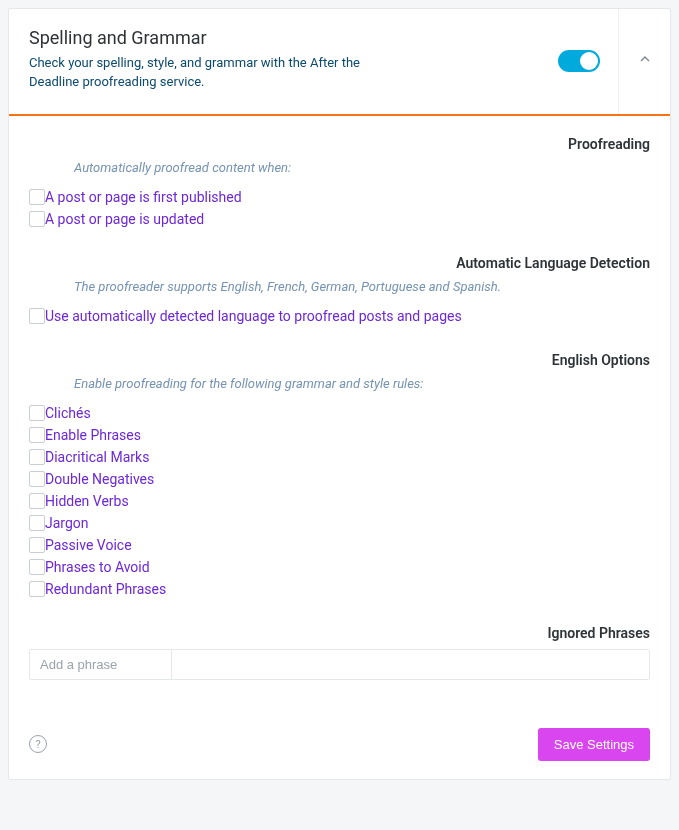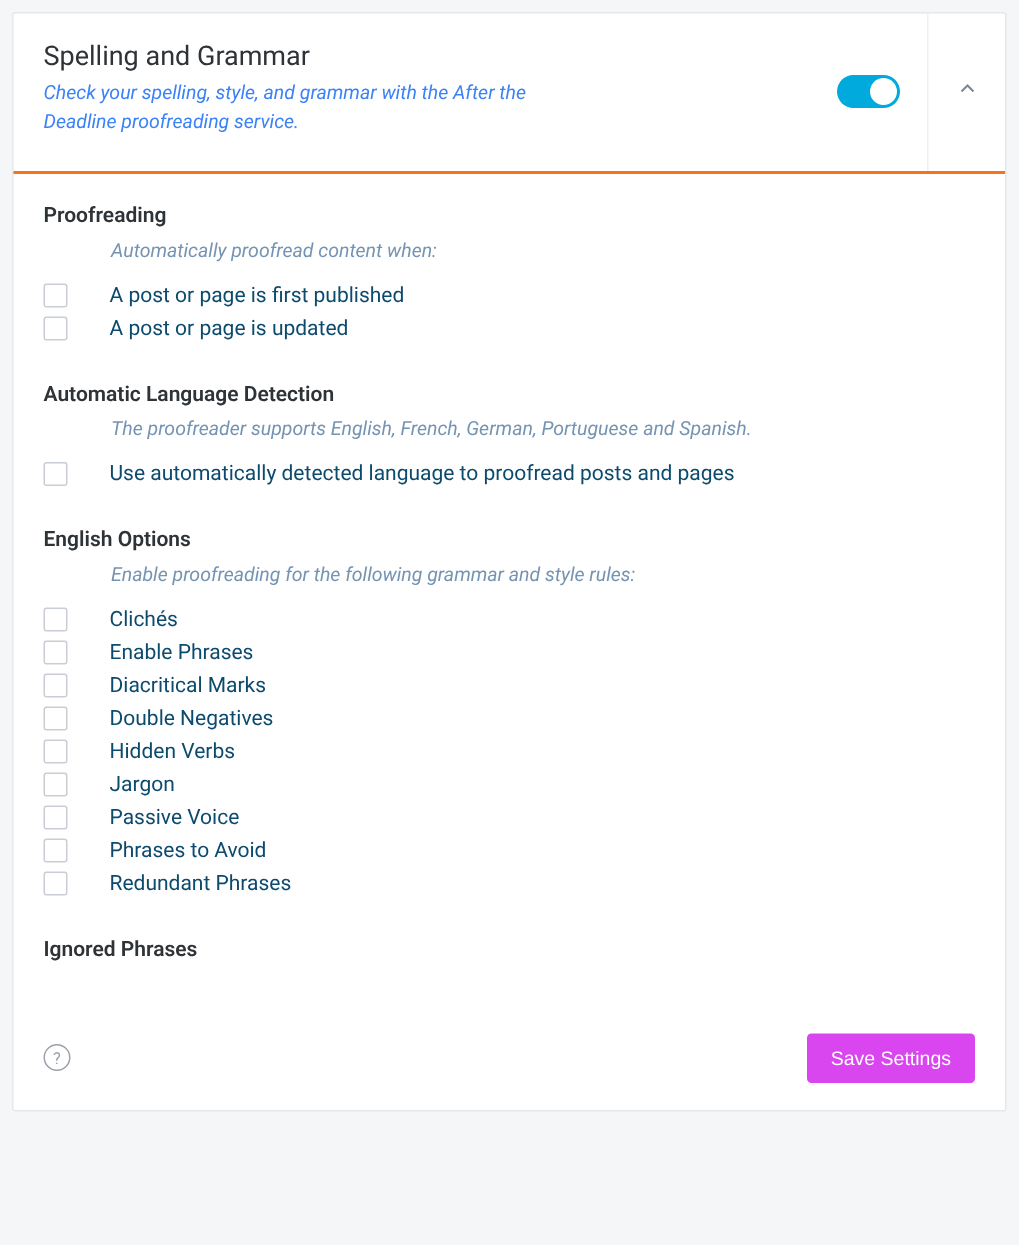--- a/index.html
+++ b/index.html
@@ -28,24 +28,23 @@
       padding: 18px 20px 22px 20px;
     }
     .panel-title {
       font-size: 18px;
       font-weight: 400;
       color: #2e3338;
       margin-bottom: 6px;
     }
     .panel-subtitle {
       font-size: 13px;
-      color: #3b82f6;
+      color: #0c4a6e;
       line-height: 1.45;
       max-width: 360px;
-      font-style: italic;
     }
     .panel-header-controls {
       display: flex;
       align-items: center;
       align-self: stretch;
     }
     .toggle-wrap {
       display: flex;
       align-items: center;
       padding: 0 18px;
@@ -89,35 +88,36 @@
       padding: 20px 20px 8px 20px;
     }
     .section {
       margin-bottom: 28px;
     }
     .section-heading {
       font-size: 14px;
       font-weight: 600;
       color: #2e3338;
       margin-bottom: 8px;
+      text-align: right;
     }
     .section-note {
       font-size: 13px;
       font-style: italic;
       color: #7593b2;
       margin-bottom: 14px;
       margin-left: 45px;
     }
     .checkbox-row {
       display: flex;
       align-items: center;
-      gap: 28px;
+      gap: 0;
       margin-bottom: 6px;
       font-size: 14px;
-      color: #0c4a6e;
+      color: #6d28d9;
       cursor: pointer;
     }
     .checkbox {
       width: 16px;
       height: 16px;
       border: 1px solid #c9ced4;
       border-radius: 2px;
       flex-shrink: 0;
       background: #fff;
     }
@@ -255,20 +255,24 @@
         <span>Phrases to Avoid</span>
       </label>
       <label class="checkbox-row">
         <span class="checkbox"></span>
         <span>Redundant Phrases</span>
       </label>
     </div>
 
     <div class="section" style="">
       <div class="section-heading">Ignored Phrases</div>
+      <div class="phrase-row">
+        <input class="phrase-input" type="text" placeholder="Add a phrase" style="">
+        <div class="phrase-rest"></div>
+      </div>
     </div>
 
   </div>
 
   <div class="panel-footer">
     <div class="help-icon">?</div>
     <button class="save-btn">Save Settings</button>
   </div>
 </div>
 

